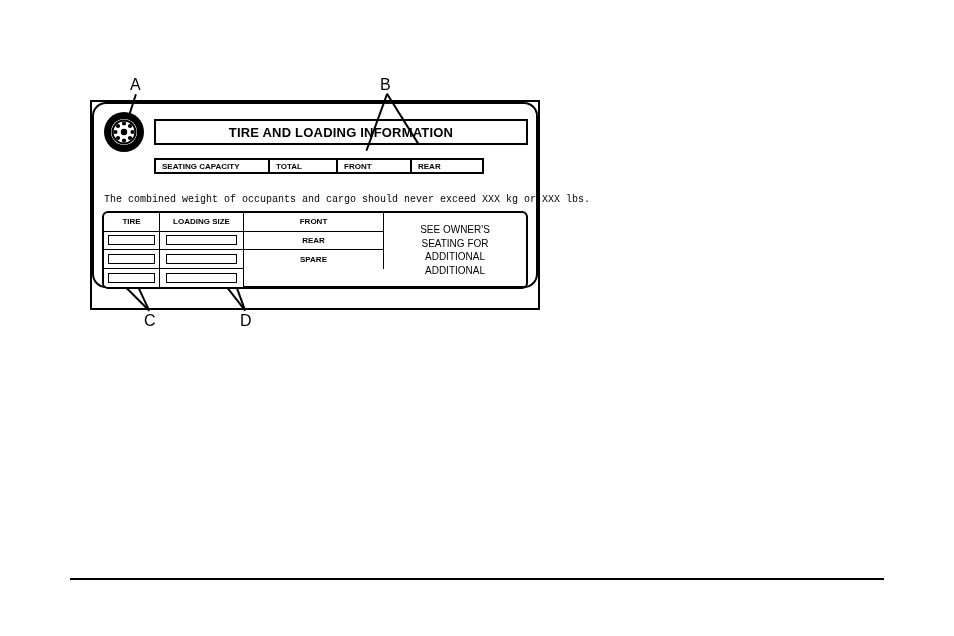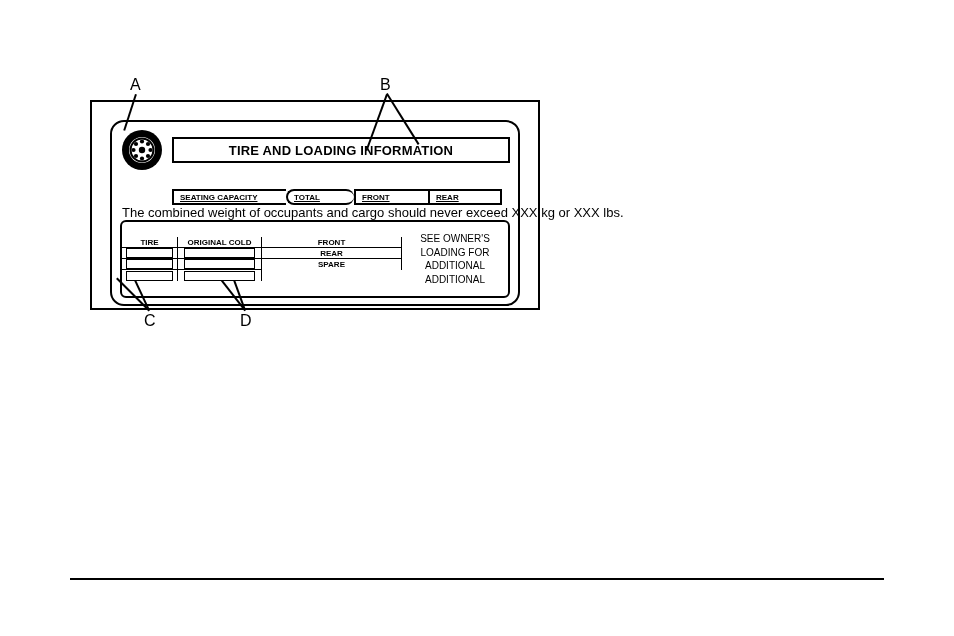--- a/index.html
+++ b/index.html
@@ -40,21 +40,21 @@
     transform-origin: top left;
   }
 
   
   .diagram {
     position: relative;
     width: 450px;
     height: 210px;
     border: 2px solid #000;
     box-sizing: border-box;
-    padding: 18px;
+    padding: 0;
   }
 
   
   .placard {
     position: relative;
     border: 2px solid #000;
     border-radius: 14px;
     padding: 6px 8px 8px 8px;
     height: 186px;
     box-sizing: border-box;
@@ -82,58 +82,58 @@
     justify-content: center;
     font-weight: bold;
     font-size: 13px;
     letter-spacing: 0.2px;
     padding: 0 4px;
     box-sizing: border-box;
   }
 
   .row-seat {
     display: flex;
-    margin-top: 17px;
+    margin-top: 4px;
     margin-left: 52px; 
-    text-decoration: underline;
   }
   .seat-cell {
     border: 2px solid #000;
     border-right: none;
     height: 16px;
     display: flex;
     align-items: center;
     justify-content: center;
     font-size: 8px;
     font-weight: bold;
     box-sizing: border-box;
     padding: 0 4px;
   }
   .seat-cell:last-child { border-right: 2px solid #000; }
   .seat-capacity { width: 114px; justify-content: flex-start; padding-left:6px;}
-  .seat-total    { width: 68px; justify-content: flex-start; padding-left:6px;border-radius:8px;}
+  .seat-total    { width: 68px; justify-content: flex-start; padding-left:6px;}
   .seat-front    { width: 74px; justify-content: flex-start; padding-left:6px;}
   .seat-rear     { width: 74px; justify-content: flex-start; padding-left:6px;}
 
   .weight-line {
-    font-size: 13px;
-    margin-top: 0;
+    font-size: 10px;
+    margin-top: 20px;
     padding: 0 2px;
     white-space: nowrap;
+    font-family: Liberation Mono, monospace;
   }
 
   
   .lower {
     display: flex;
+    margin-top: 6px;
     border: 2px solid #000;
     border-radius: 6px;
     overflow: hidden;
     height: 78px;
     box-sizing: border-box;
-    align-items: center;
   }
   .grid {
     flex: 0 0 280px;
     display: grid;
     grid-template-columns: 56px 84px 140px;
     grid-template-rows: repeat(4, 1fr);
   }
   .gcell {
     border-right: 1.5px solid #000;
     border-bottom: 1.5px solid #000;
@@ -230,38 +230,38 @@
           <div class="seat-cell seat-total">TOTAL</div>
           <div class="seat-cell seat-front">FRONT</div>
           <div class="seat-cell seat-rear">REAR</div>
         </div>
 
         <div class="weight-line">The combined weight of occupants and cargo should never exceed  XXX kg or XXX lbs.</div>
 
         <div class="lower">
           <div class="grid">
             <div class="gcell label">TIRE</div>
-            <div class="gcell label">ORIGINAL COLD</div>
+            <div class="gcell label">LOADING SIZE</div>
 
             <div class="gcell label">FRONT</div>
             <div class="gcell blank"></div>
             <div class="gcell blank"></div>
 
             <div class="gcell label">REAR</div>
             <div class="gcell blank"></div>
             <div class="gcell blank"></div>
 
             <div class="gcell label row4">SPARE</div>
             <div class="gcell blank row4"></div>
             <div class="gcell blank row4"></div>
           </div>
           <div class="side-note">
             <div>
               <span>SEE OWNER'S</span><br>
-              <span>LOADING FOR</span><br>
+              <span>SEATING FOR</span><br>
               <span>ADDITIONAL</span><br>
               <span>ADDITIONAL</span>
             </div>
           </div>
         </div>
 
       </div>
     </div>
   </div>
 

